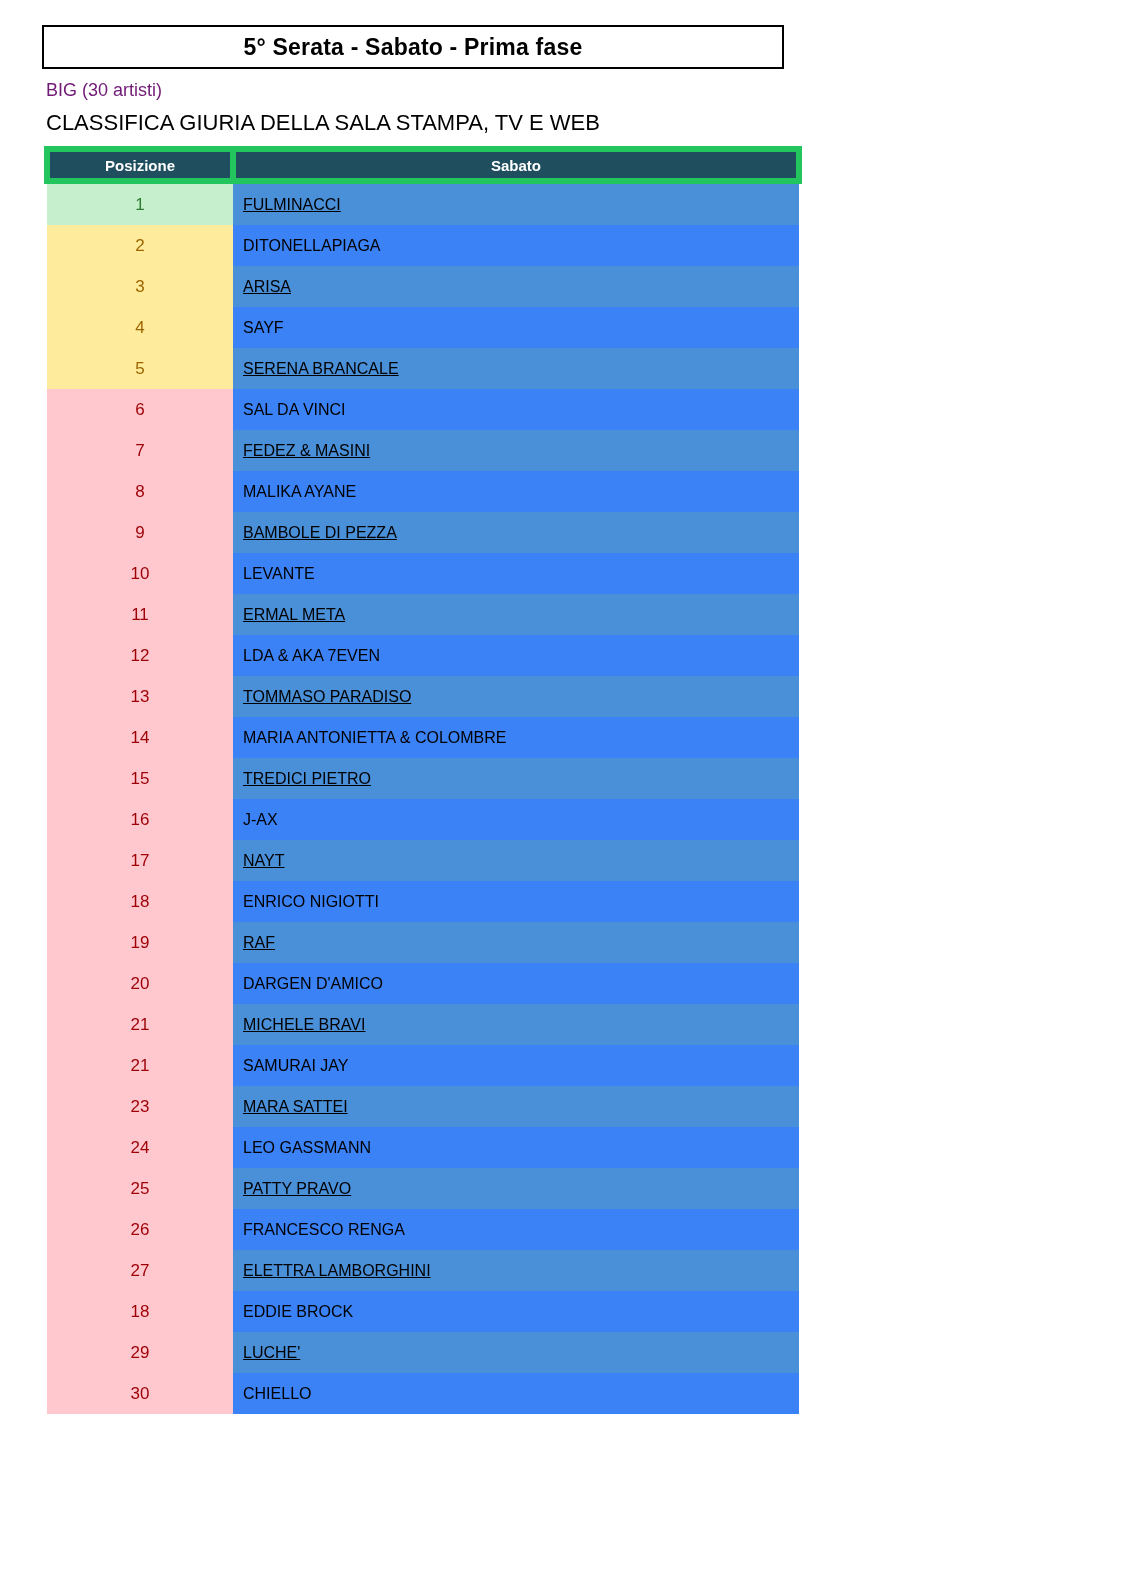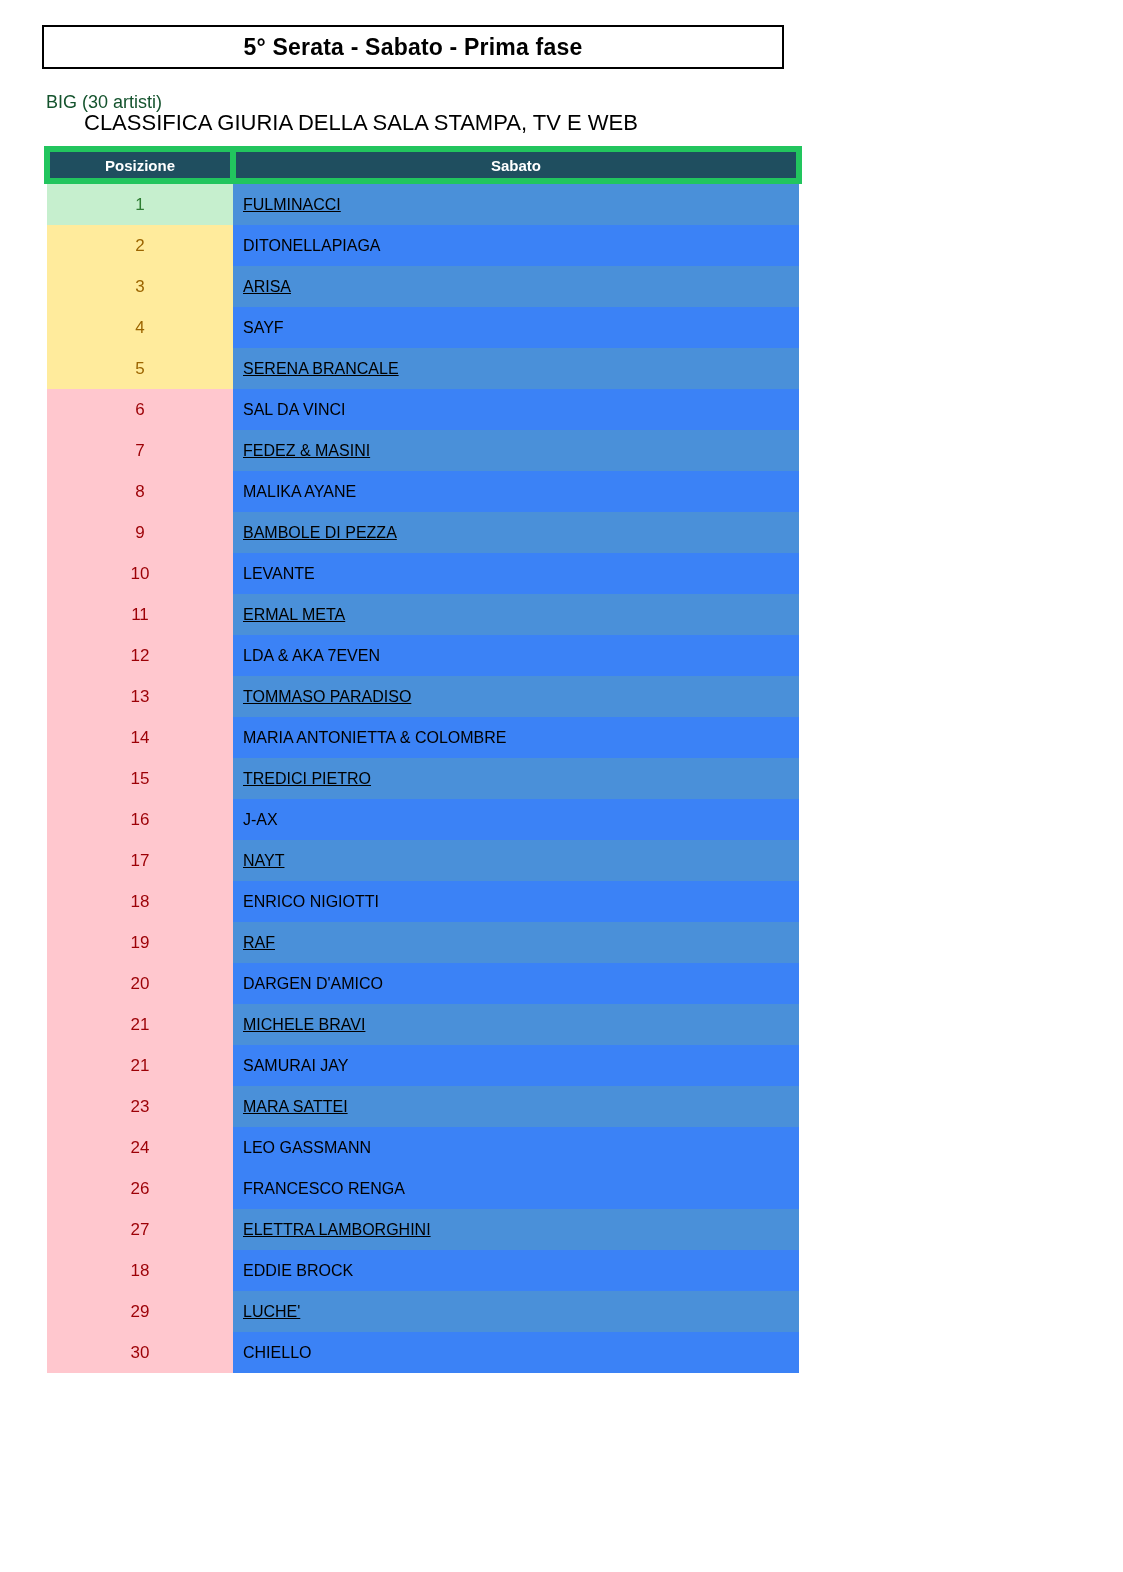--- a/index.html
+++ b/index.html
@@ -37,31 +37,30 @@
   }
   .title-box-text {
     font-size: 23px;
     font-weight: bold;
     color: #000000;
     letter-spacing: 0.2px;
   }
   .subtitle {
     position: absolute;
     left: 46px;
-    top: 92px;
+    top: 80px;
     font-size: 18px;
-    color: #14532d;
+    color: #701a75;
   }
   .section-title {
     position: absolute;
     left: 46px;
     top: 110px;
     font-size: 22px;
     color: #000000;
-    margin-left: 38px;
   }
   
   .rank-table {
     position: absolute;
     left: 44px;
     top: 146px;
     width: 740px;
     border-collapse: collapse;
     table-layout: fixed;
   }
@@ -213,20 +212,24 @@
         </tr>
         <tr>
           <td class="pos pos-pink">23</td>
           <td class="art art-dark">MARA SATTEI</td>
         </tr>
         <tr>
           <td class="pos pos-pink">24</td>
           <td class="art art-light">LEO GASSMANN</td>
         </tr>
         <tr>
+          <td class="pos pos-pink">25</td>
+          <td class="art art-dark">PATTY PRAVO</td>
+        </tr>
+        <tr>
           <td class="pos pos-pink">26</td>
           <td class="art art-light">FRANCESCO RENGA</td>
         </tr>
         <tr>
           <td class="pos pos-pink">27</td>
           <td class="art art-dark">ELETTRA LAMBORGHINI</td>
         </tr>
         <tr>
           <td class="pos pos-pink">18</td>
           <td class="art art-light">EDDIE BROCK</td>

